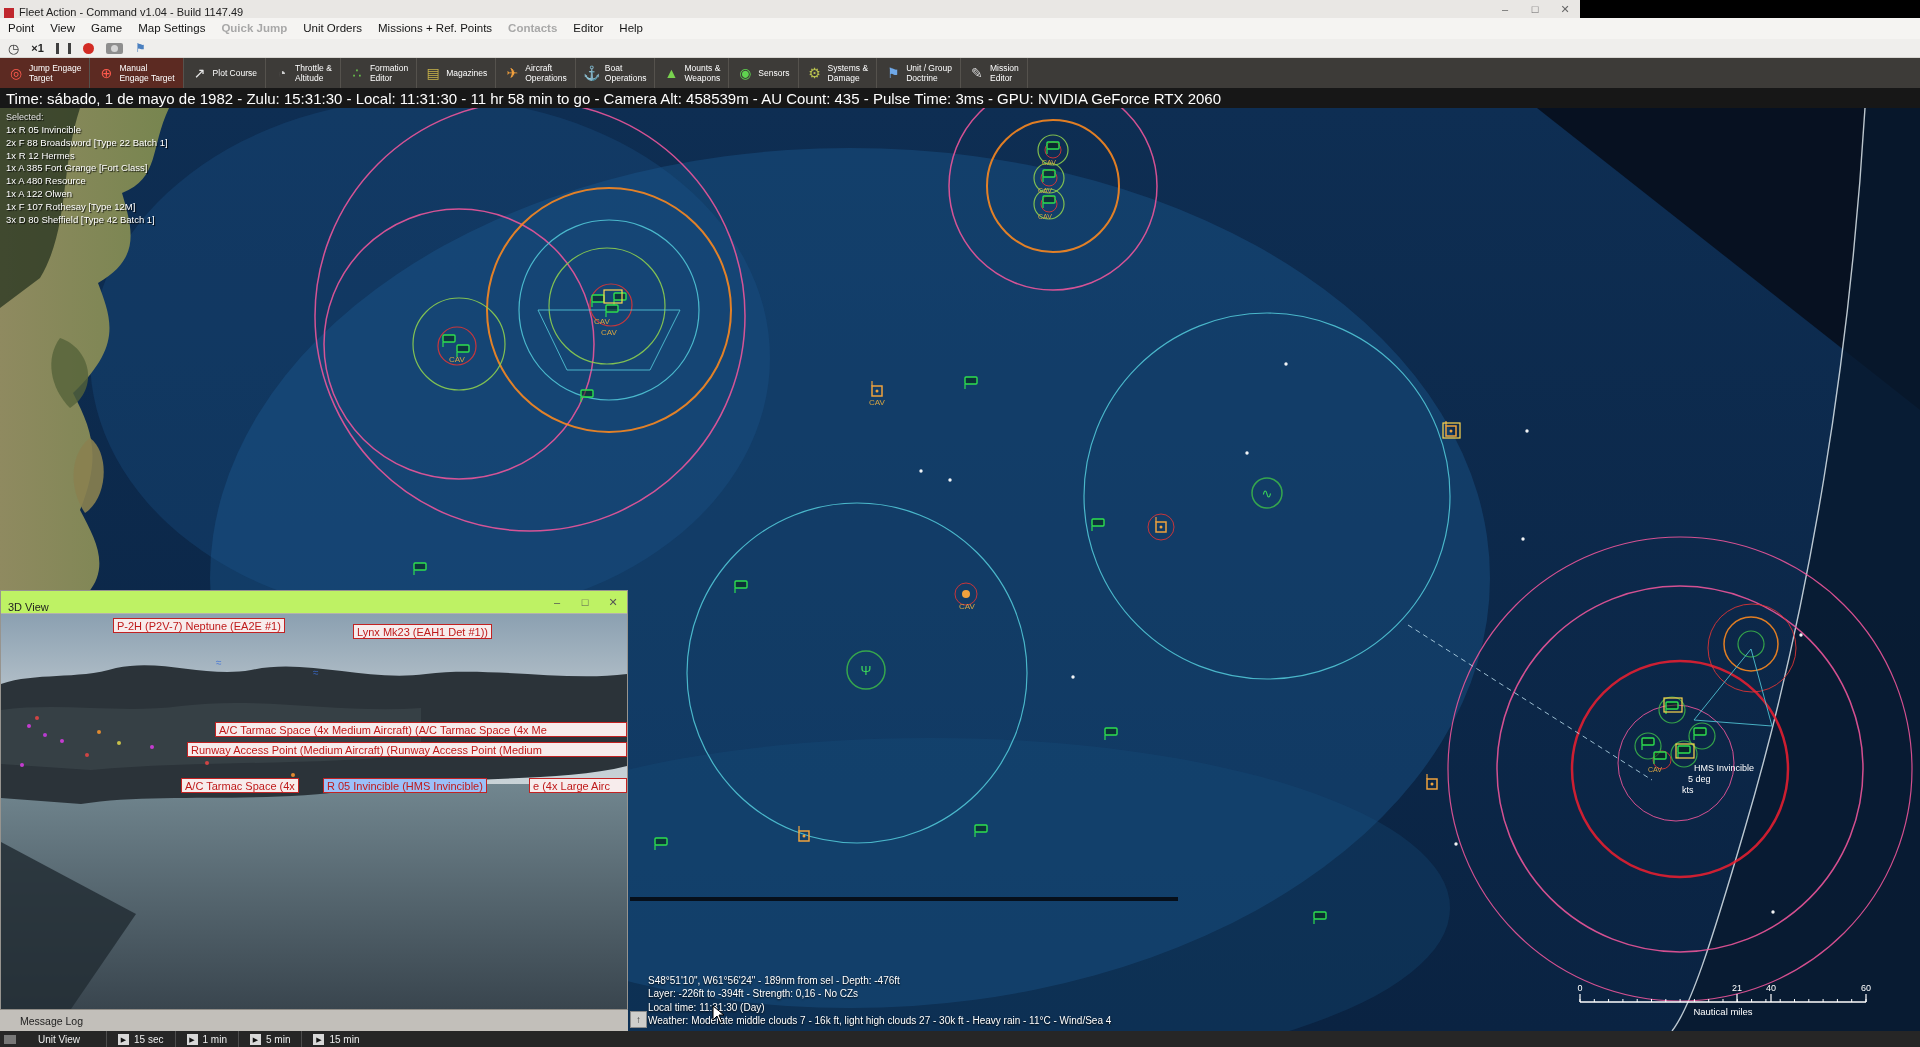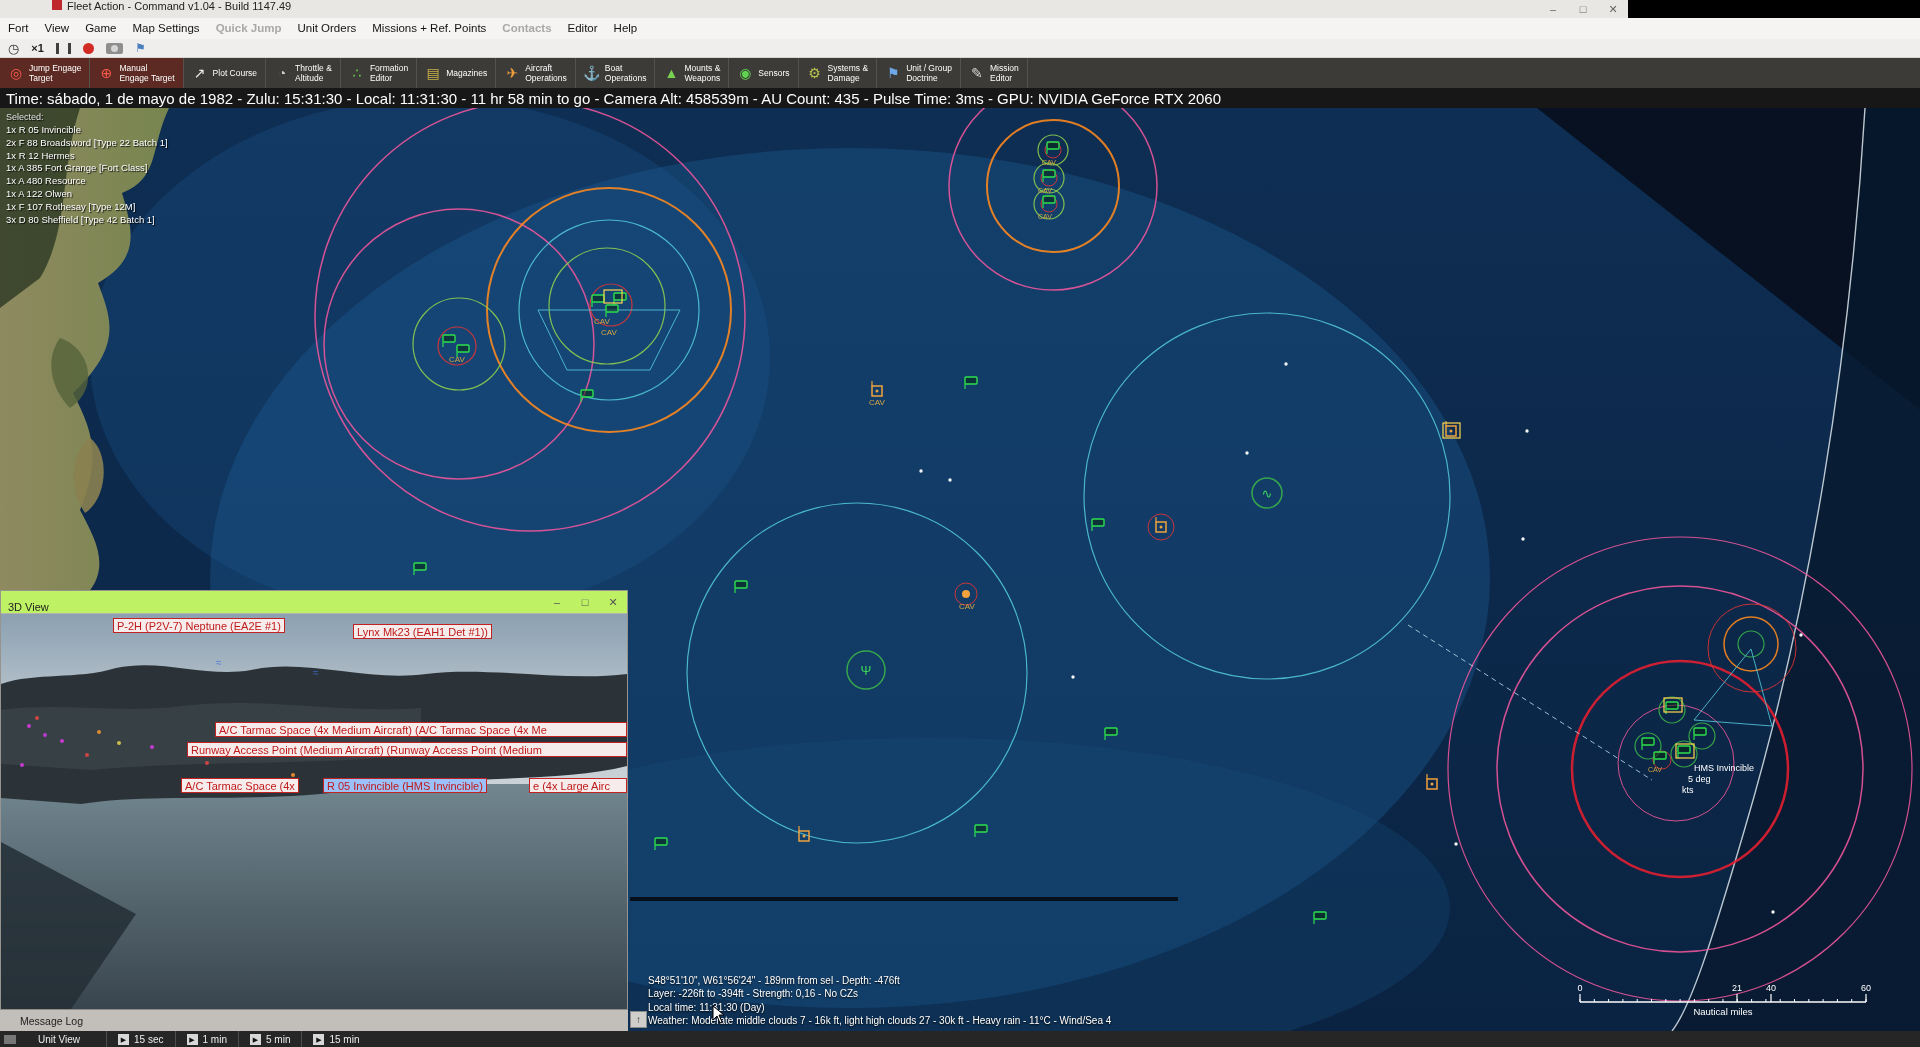--- a/index.html
+++ b/index.html
@@ -1,19 +1,19 @@
 <!DOCTYPE html>
 <html><head>
 <meta charset="utf-8">
 <style>
   html,body{margin:0;padding:0;width:1920px;height:1047px;background:#000;overflow:hidden;
     font-family:"Liberation Sans",sans-serif;position:relative;}
   
   #titlebar{position:absolute;top:0;left:0;width:1580px;height:18px;background:#e9e7e4;
-    display:flex;align-items:flex-start;font-size:11px;color:#222;padding-left:48px;}
+    display:flex;align-items:flex-end;font-size:11px;color:#222;}
   #app-icon{width:10px;height:10px;background:#c0272d;margin:0 5px 0 4px;flex:0 0 auto;}
   #titlebar .wc{width:30px;text-align:center;color:#666;font-size:11px;line-height:18px;}
   #titlebar .spacer{flex:1;}
   
   #menubar{position:absolute;top:18px;left:0;width:1920px;height:21px;background:#f5f4f2;
     display:flex;align-items:center;font-size:11.5px;color:#141414;}
   .menu-item{padding:0 8px;line-height:21px;cursor:default;}
   .menu-item.disabled{color:#a8a8a8;font-weight:bold;}
   
   #quickbar{position:absolute;top:39px;left:0;width:1920px;height:19px;background:#efeeec;
@@ -74,21 +74,21 @@
 <div id="titlebar">
   <span id="app-icon"></span>
   <span>Fleet Action - Command v1.04 - Build 1147.49</span>
   <span class="spacer"></span>
   <span class="wc">–</span>
   <span class="wc">□</span>
   <span class="wc">✕</span>
 </div>
 
 <div id="menubar">
-    <span class="menu-item">Fort</span>
+    <span class="menu-item">Point</span>
     <span class="menu-item">View</span>
     <span class="menu-item">Game</span>
     <span class="menu-item">Map Settings</span>
     <span class="menu-item disabled">Quick Jump</span>
     <span class="menu-item">Unit Orders</span>
     <span class="menu-item">Missions + Ref. Points</span>
     <span class="menu-item disabled">Contacts</span>
     <span class="menu-item">Editor</span>
     <span class="menu-item">Help</span>
   </div>

